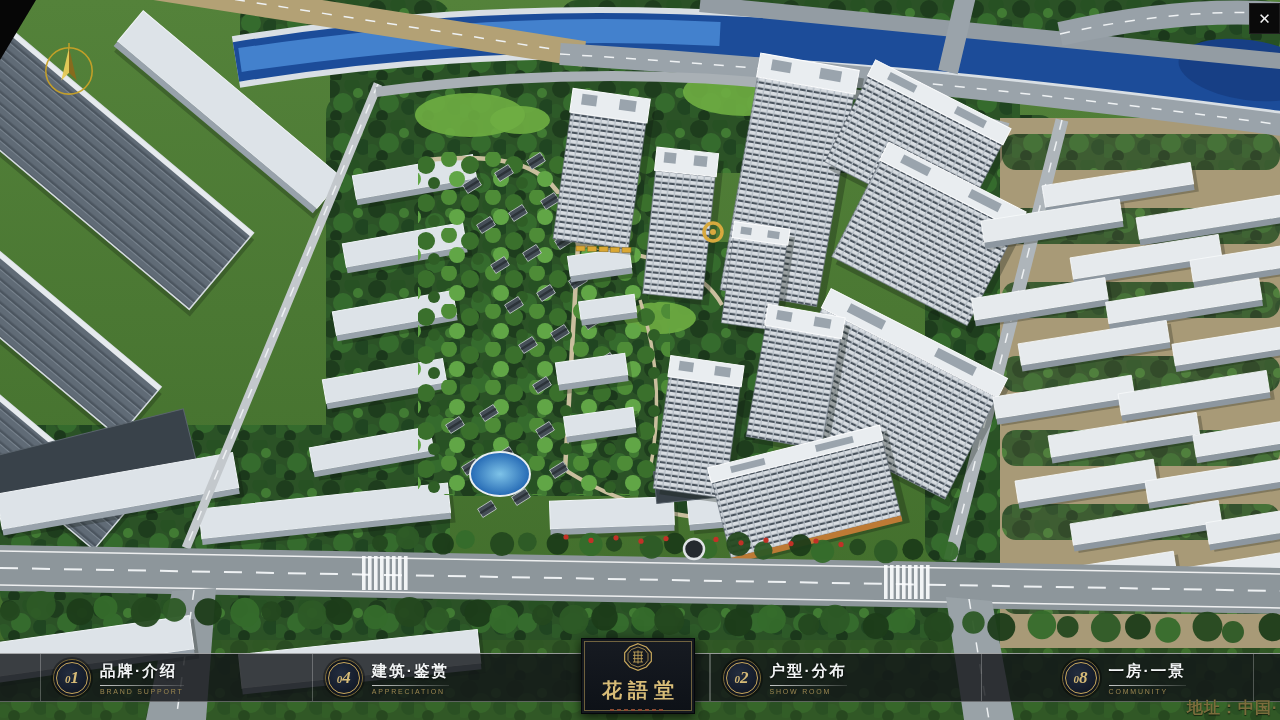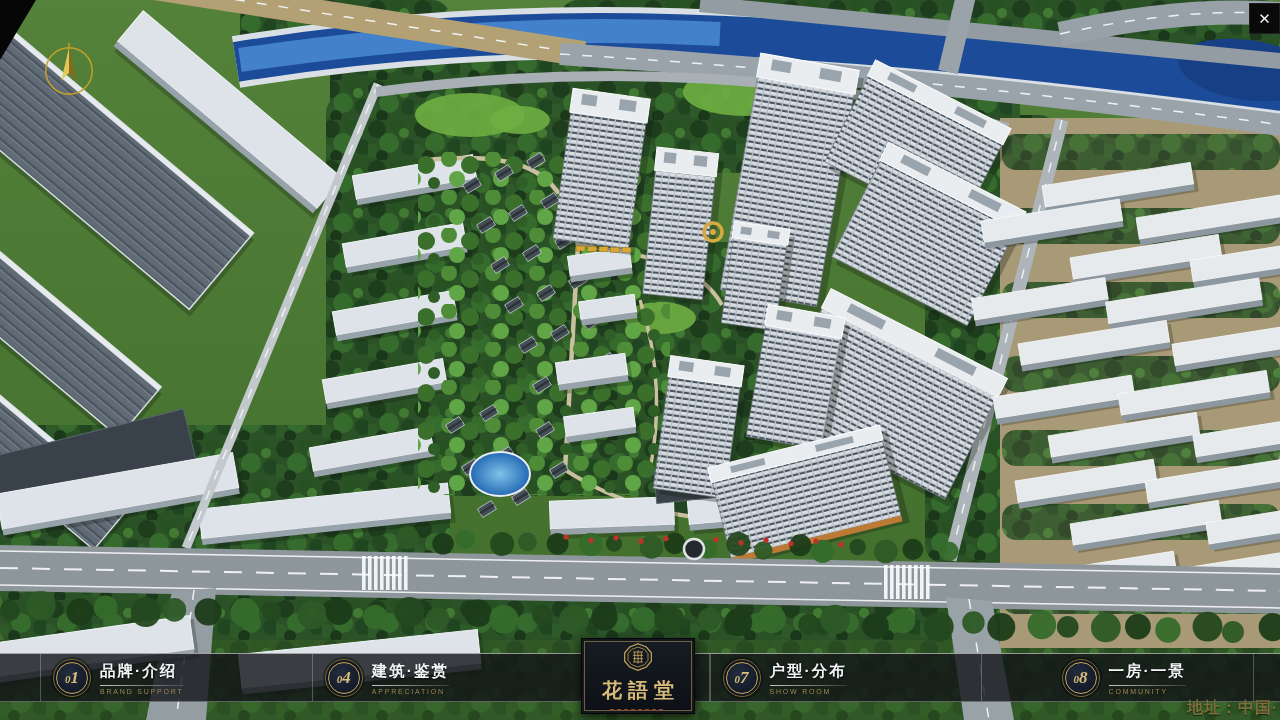--- a/index.html
+++ b/index.html
@@ -701,21 +701,21 @@
       </span>
   </div>
 
   <div class="logo-gap"></div>
 
 
 
   <div class="nav-item">
     <span class="badge">
         <span class="badge-inner">
-          <span class="badge-num">07</span>
+          <span class="badge-num">02</span>
         </span>
       </span>
     <span class="nav-texts">
         <span class="nav-zh">户型·分布</span>
         <span class="nav-sep"></span>
         <span class="nav-en">SHOW ROOM</span>
       </span>
   </div>
 
   <div class="nav-item">

